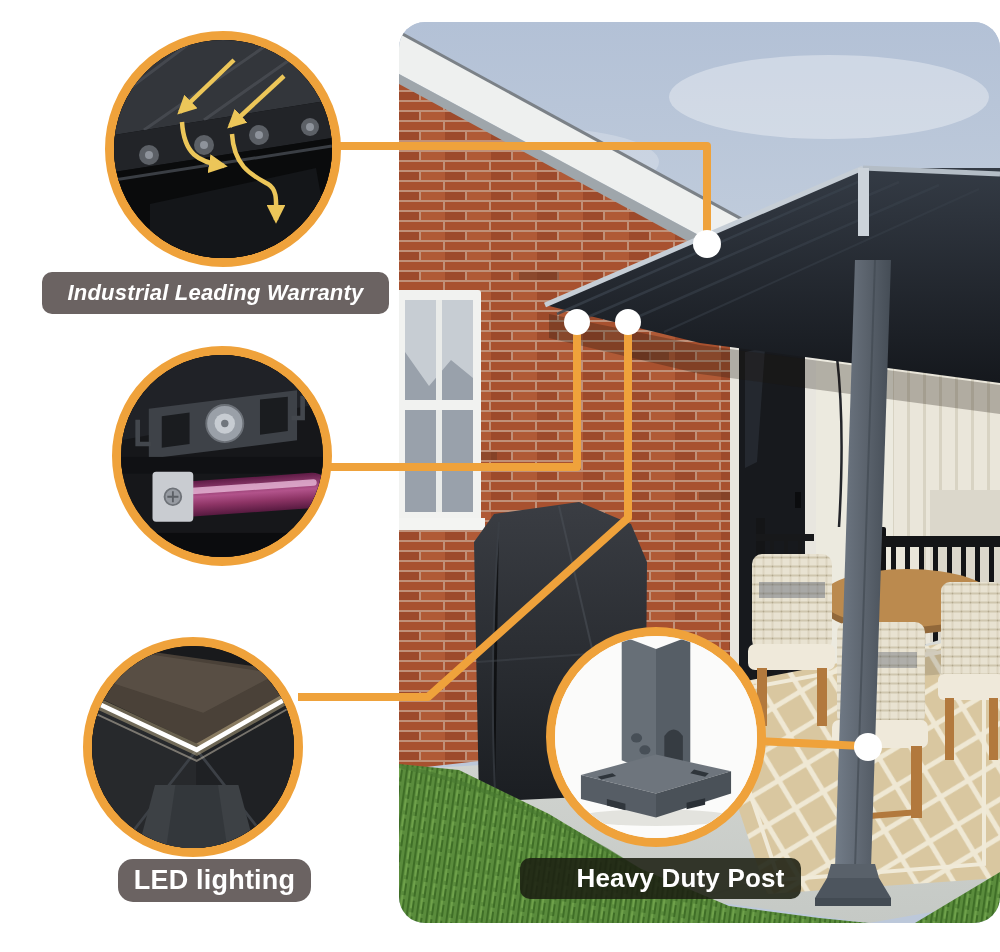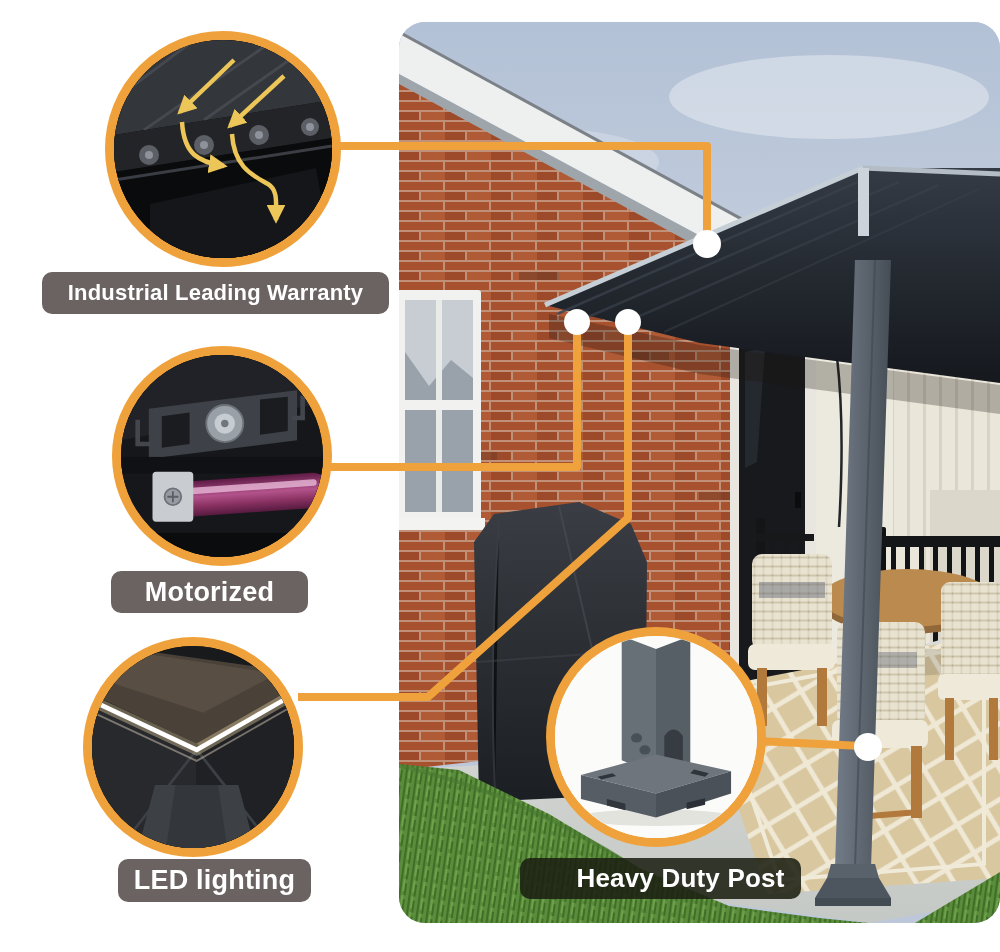--- a/index.html
+++ b/index.html
@@ -11,23 +11,23 @@
   .callout{position:absolute;border-radius:50%;border:9px solid #EFA23B;overflow:hidden;box-sizing:border-box;z-index:3;background:#0e0f11;}
   .callout svg{display:block;width:100%;height:100%;}
   .c1{left:105px;top:31px;width:236px;height:236px;}
   .c2{left:112px;top:346px;width:220px;height:220px;}
   .c3{left:83px;top:637px;width:220px;height:220px;}
   .c4{left:546px;top:627px;width:220px;height:220px;background:#fbfbfa;}
   .lbl{position:absolute;z-index:4;display:flex;align-items:center;justify-content:center;
        color:#fff;font-weight:bold;border-radius:10px;letter-spacing:.2px;white-space:nowrap;}
   .lbl-gray{background:#6B6362;}
   .lbl-dark{background:rgba(28,32,18,0.88);padding-left:40px;}
-  .lbl1{left:42px;top:272px;width:347px;height:42px;font-size:22px;}
+  .lbl1{left:42px;top:272px;width:347px;height:42px;font-size:22px;font-style:italic;}
   .lbl2{left:111px;top:571px;width:197px;height:42px;font-size:27px;}
-  .lbl3{left:118px;top:859px;width:193px;height:43px;font-size:27px;}
+  .lbl3{left:118px;top:859px;width:193px;height:43px;font-size:27px;border-radius:15px;}
   .lbl4{left:520px;top:858px;width:241px;height:41px;font-size:26px;}
 </style>
 </head>
 <body>
 
 <div class="stage">
 
   <div class="photo">
     <svg viewBox="0 0 601 901">
       <defs>
@@ -339,23 +339,20 @@
         <polygon points="150,144 166,148 162,152 146,148" fill="#2f353b"></polygon>
         <polygon points="56,176 76,181 76,188 56,183" fill="#30363c"></polygon>
         <polygon points="142,180 162,175 162,182 142,187" fill="#2a3036"></polygon>
       </g>
     </svg>
   </div>
 
   <div class="lbl lbl-gray lbl1">
     <span>Industrial Leading Warranty</span>
   </div>
-  <div class="lbl lbl-gray lbl2">
-    <span>Motorized</span>
-  </div>
   <div class="lbl lbl-gray lbl3">
     <span>LED lighting</span>
   </div>
   <div class="lbl lbl-dark lbl4">
     <span>Heavy Duty Post</span>
   </div>
 
 </div>
 
 </body></html>

